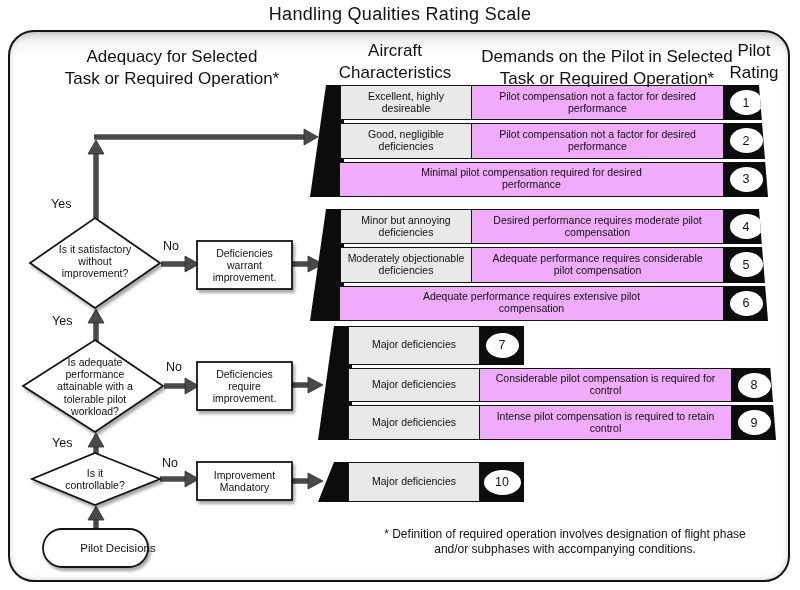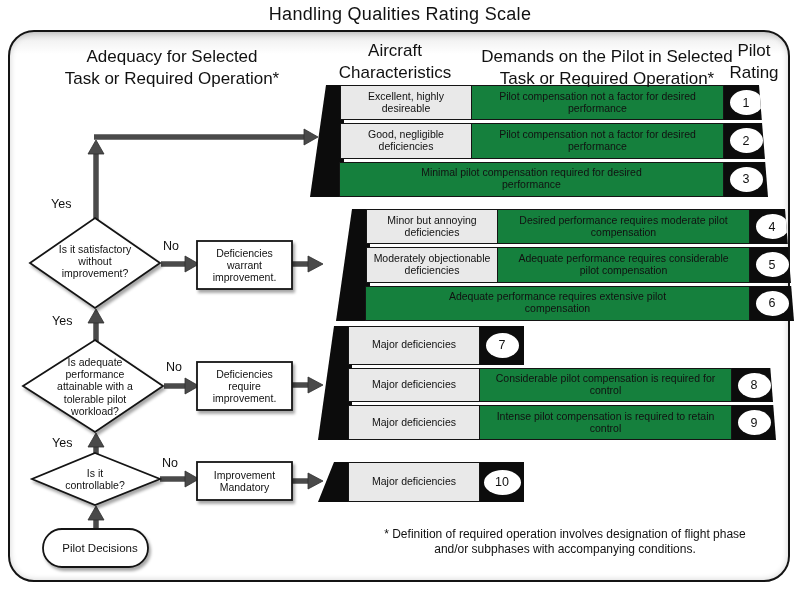--- a/index.html
+++ b/index.html
@@ -17,21 +17,21 @@
   .hdr{font-size:17px;line-height:1.28;z-index:3;}
   
   .group{z-index:2;clip-path:polygon(0 0,calc(100% - 9px) 0,100% 100%,0 100%);}
   .group::before{content:"";position:absolute;left:0;top:0;bottom:0;width:34px;background:#0c0c0c;
                  clip-path:polygon(16px 0,100% 0,100% 100%,0 100%);}
   .rows{position:relative;margin-left:30px;height:100%;display:flex;flex-direction:column;gap:3px;}
   .row{flex:1;display:flex;min-height:0;}
   .cell{border:1px solid #141414;display:flex;align-items:center;justify-content:center;
         font-size:10.5px;line-height:1.13;text-align:center;padding:0 3px;box-sizing:border-box;}
   .cell-char{width:132px;background:#e9e9e9;}
-  .cell-demand{flex:1;margin-left:-1px;background:#15803d;}
+  .cell-demand{flex:1;margin-left:-1px;background:#f0abfc;}
   .cell-rating{width:44px;background:#0c0c0c;border:none;display:flex;align-items:center;justify-content:center;padding:0;}
   .oval{background:#fff;border-radius:50%;width:33px;height:25px;display:flex;align-items:center;justify-content:center;
         font-size:12.5px;color:#111;}
   .oval-wide{width:37px;}
   
   svg.flow{left:0;top:0;z-index:1;}
   .shape{fill:#ffffff;stroke:#141414;stroke-width:1.8;}
   .shadow{filter:drop-shadow(2px 3px 1.5px rgba(0,0,0,.35));}
   .abar{stroke:#4a4a4a;stroke-width:5.5;fill:none;}
   .ahead{fill:#4a4a4a;stroke:#2e2e2e;stroke-width:.8;}
@@ -124,21 +124,21 @@
 <div class="abs flowtext pre ctr" style="left:45px;top:467px;width:100px;">Is it
 controllable?</div>
 <div class="abs flowtext pre ctr" style="left:197px;top:247px;width:95px;">Deficiencies
 warrant
 improvement.</div>
 <div class="abs flowtext pre ctr" style="left:197px;top:368px;width:95px;">Deficiencies
 require
 improvement.</div>
 <div class="abs flowtext pre ctr" style="left:197px;top:469px;width:95px;">Improvement
 Mandatory</div>
-<div class="abs flowtext pill-label ctr" style="left:43px;top:542px;width:114px;">Pilot Decisions</div>
+<div class="abs flowtext pill-label ctr" style="left:43px;top:542px;width:114px;padding-left:18px;">Pilot Decisions</div>
 <div class="abs lbl" style="left:51px;top:197px;">Yes</div>
 <div class="abs lbl" style="left:52px;top:314px;">Yes</div>
 <div class="abs lbl" style="left:52px;top:436px;">Yes</div>
 <div class="abs lbl" style="left:163px;top:239px;">No</div>
 <div class="abs lbl" style="left:166px;top:360px;">No</div>
 <div class="abs lbl" style="left:162px;top:456px;">No</div>
 
 <div class="abs group" style="left:310px;top:85px;width:458px;height:112px;">
   <div class="rows">
     <div class="row">
@@ -162,21 +162,21 @@
     <div class="row">
       <div class="cell cell-demand pre">Minimal pilot compensation required for desired
 performance</div>
       <div class="cell-rating">
           <div class="oval">3</div>
         </div>
     </div>
   </div>
 </div>
 
-<div class="abs group" style="left:336px;top:209px;width:458px;height:112px;">
+<div class="abs group" style="left:310px;top:209px;width:458px;height:112px;">
   <div class="rows">
     <div class="row">
       <div class="cell cell-char pre">Minor but annoying
 deficiencies</div>
       <div class="cell cell-demand pre">Desired performance requires moderate pilot
 compensation</div>
       <div class="cell-rating">
           <div class="oval">4</div>
         </div>
     </div>

